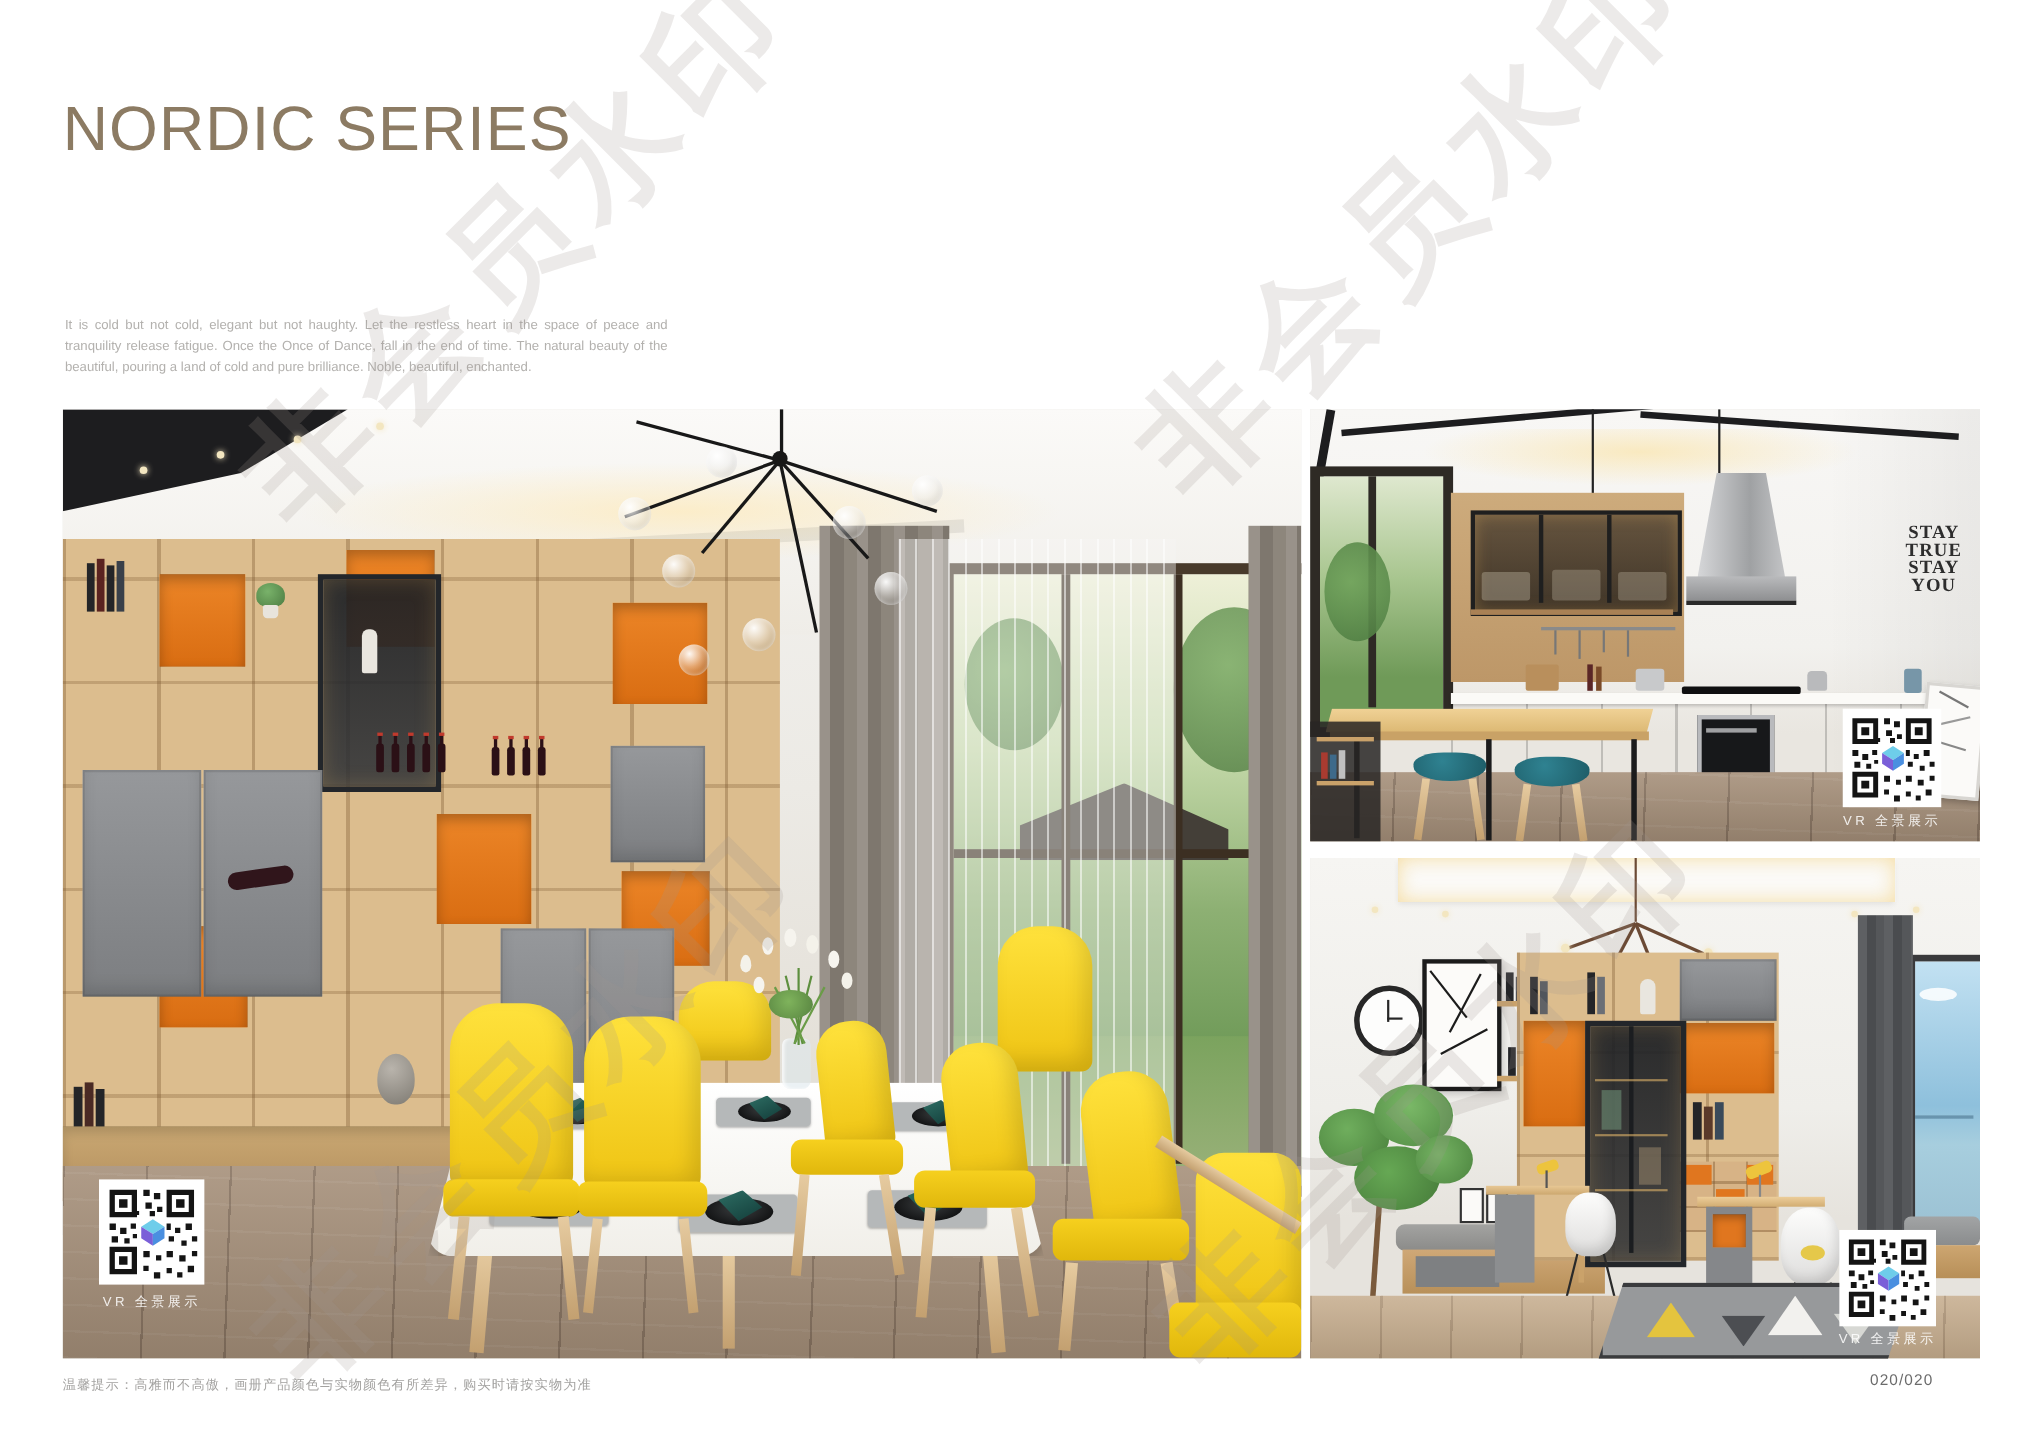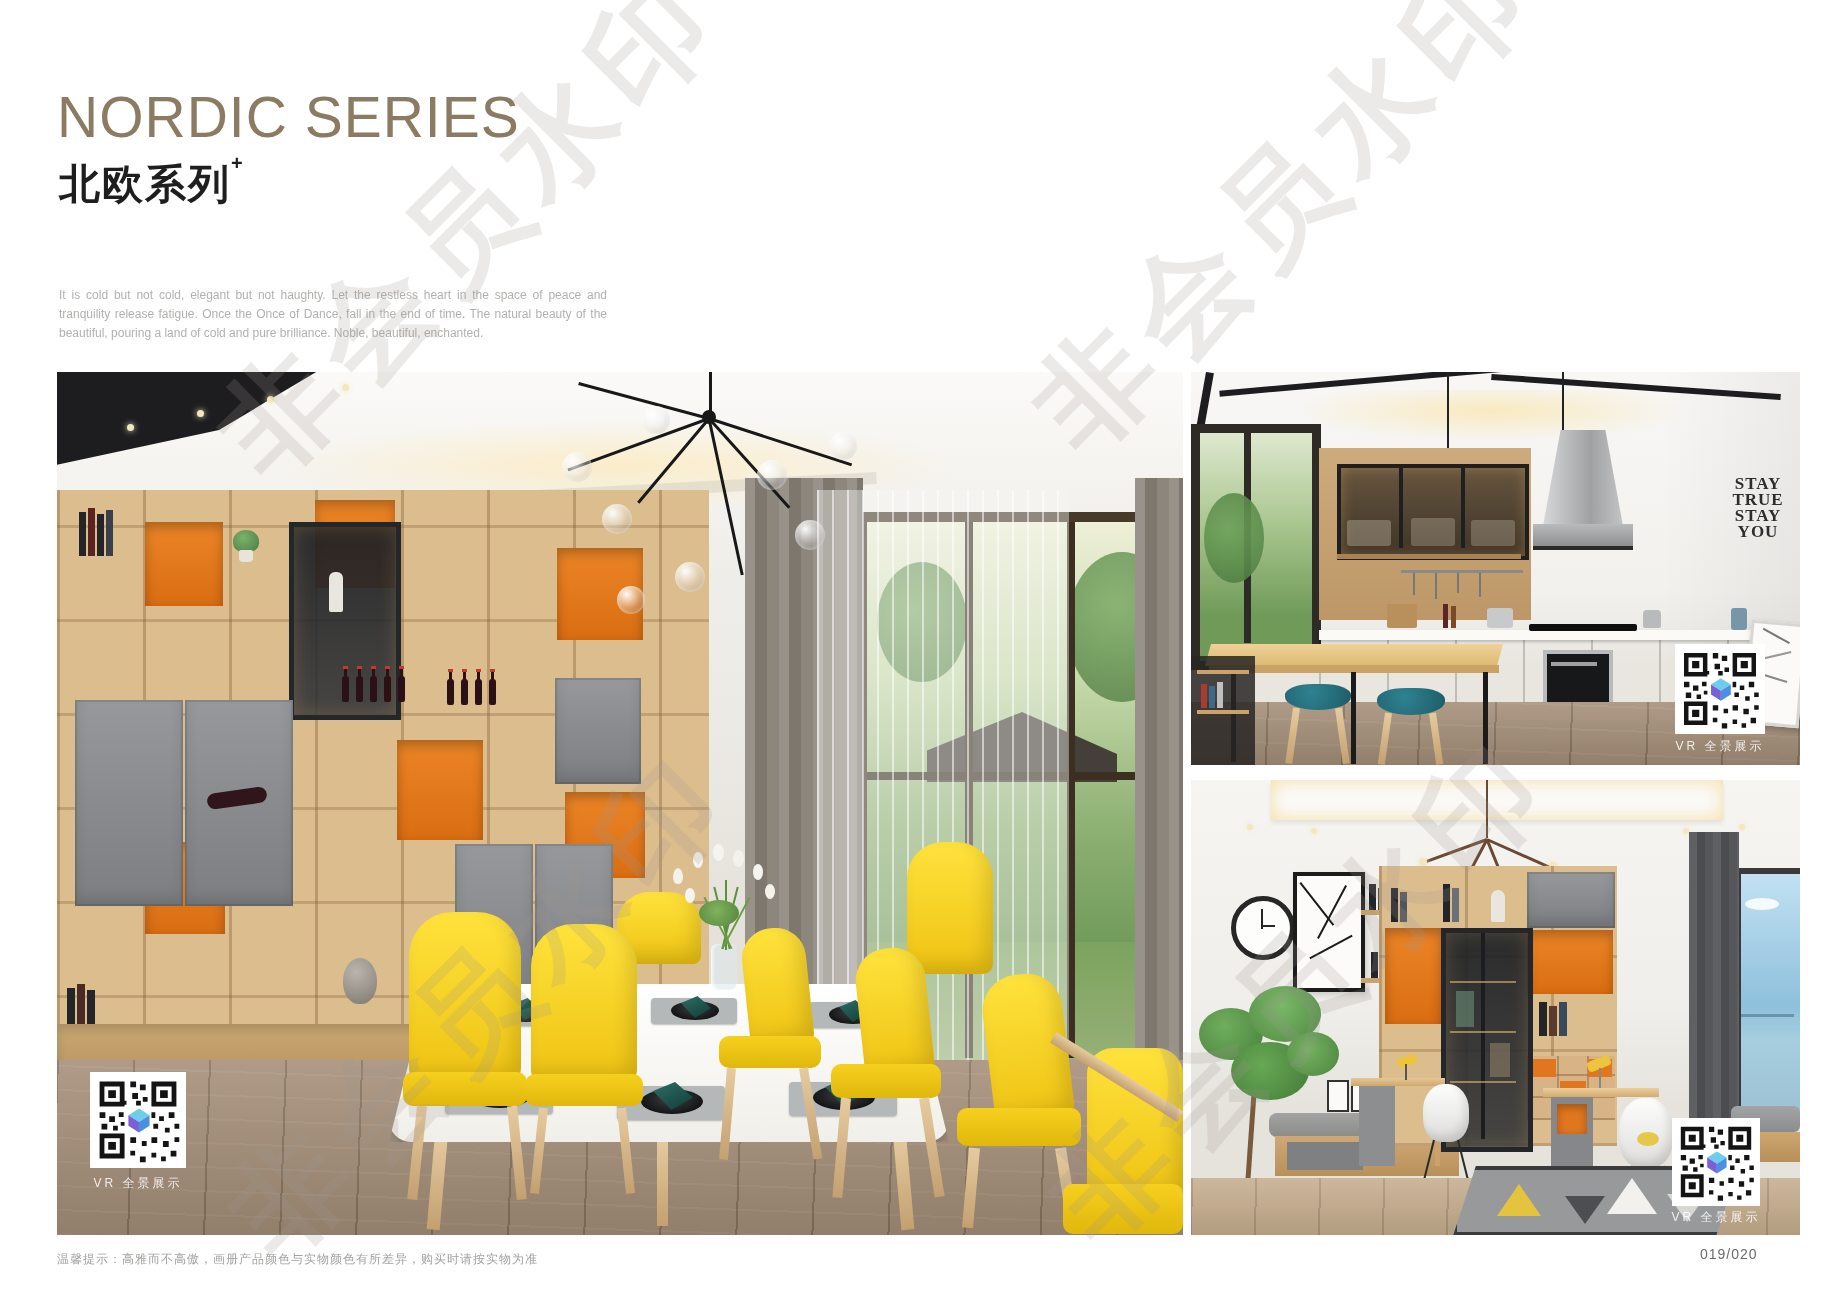--- a/index.html
+++ b/index.html
@@ -61,21 +61,20 @@
   <polygon points="51,38 62,45 51,52 40,45" fill="#6ecdea"></polygon>
   <polygon points="40,45 51,52 51,63 40,56" fill="#7a5fd8"></polygon>
   <polygon points="62,45 51,52 51,63 62,56" fill="#4a8fe0"></polygon>
 </g>
 </defs>
 </svg>
 
 <div class="page">
 
   <div class="title">NORDIC SERIES</div>
-  <div class="subtitle"><span>北欧系列</span><sup>+</sup></div>
   <div class="desc-en">It is cold but not cold, elegant but not haughty. Let the restless heart in the space of peace and tranquility release fatigue. Once the Once of Dance, fall in the end of time. The natural beauty of the beautiful, pouring a land of cold and pure brilliance. Noble, beautiful, enchanted.</div>
 
   <div class="ph" style="left:57px;top:372px;width:1126px;height:863px;">
     <div class="abs" style="left:0;top:0;width:1126px;height:863px;background:linear-gradient(180deg,#f4f3f0 0%,#eceae5 40%,#e4e0d8 70%);"></div>
 
     <div class="abs" style="left:0;top:0;width:1126px;height:205px;background:linear-gradient(180deg,#fbfaf8,#efede8);"></div>
     <div class="abs" style="left:210px;top:48px;width:700px;height:90px;background:radial-gradient(ellipse at 50% 50%,rgba(255,233,180,.65),rgba(255,233,180,0) 70%);"></div>
     <div class="track" style="left:0;top:0;width:540px;height:145px;clip-path:polygon(0 0,48% 0,30% 40%,0 64%);"></div>
     <div class="spot" style="left:70px;top:52px;"></div>
     <div class="spot" style="left:140px;top:38px;"></div>
@@ -467,15 +466,15 @@
       </svg>
     <div class="qrlabel" style="left:466px;top:429px;width:118px;">VR 全景展示</div>
   </div>
 
   <div class="wm" style="left:470px;top:225px;">非会员水印</div>
   <div class="wm" style="left:1285px;top:200px;">非会员水印</div>
   <div class="wm" style="left:480px;top:1005px;">非会员水印</div>
   <div class="wm" style="left:1300px;top:990px;">非会员水印</div>
 
   <div class="footer-note">温馨提示：高雅而不高傲，画册产品颜色与实物颜色有所差异，购买时请按实物为准</div>
-  <div class="page-num">019/020</div>
+  <div class="page-num">020/020</div>
 
 </div>
 
 </body></html>

